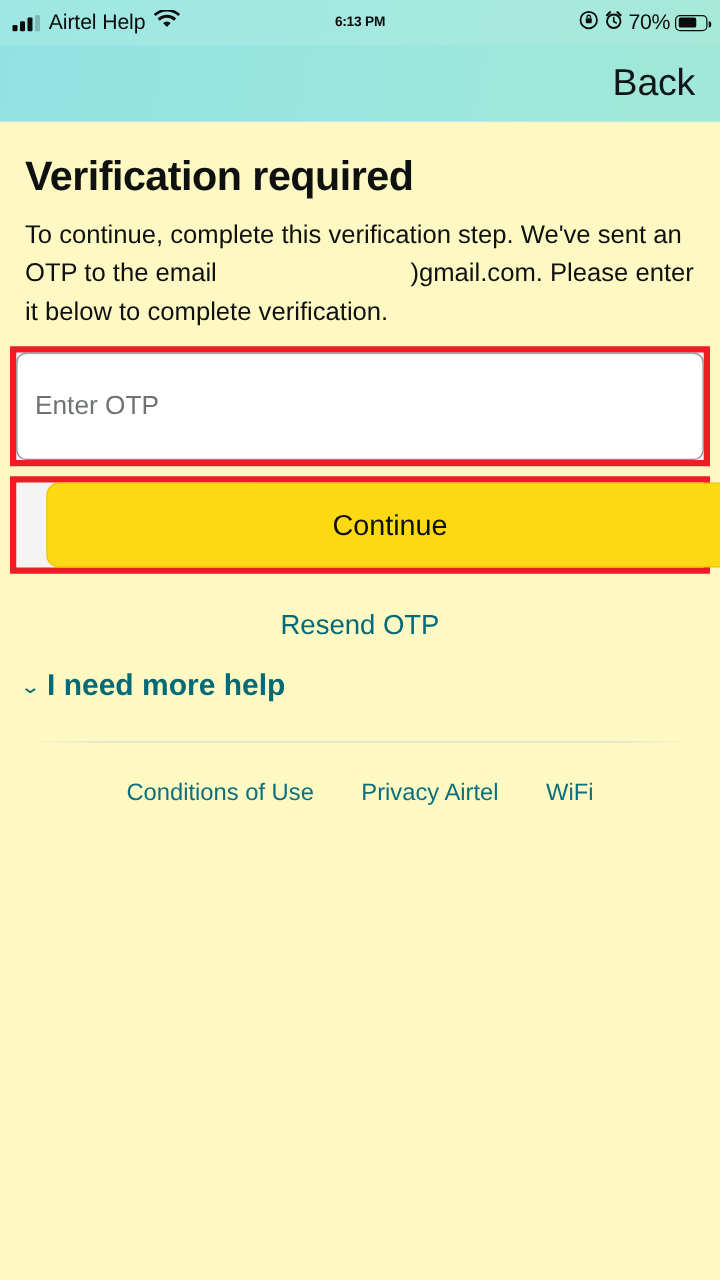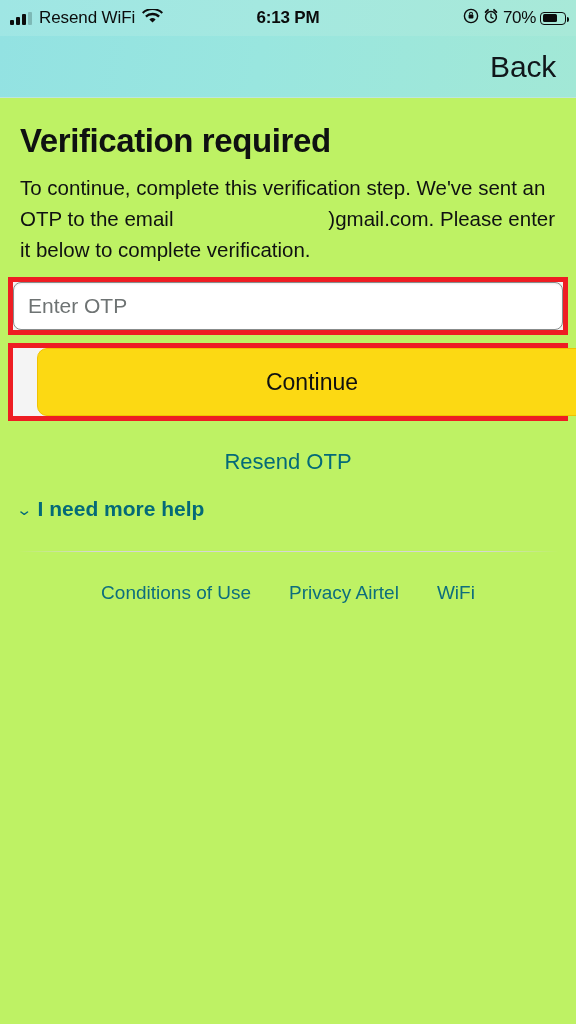--- a/index.html
+++ b/index.html
@@ -26,21 +26,21 @@
   .signal-bars i:nth-child(2){ height:8px; }
   .signal-bars i:nth-child(3){ height:11px; }
   .signal-bars i:nth-child(4){ height:13px; background:#7db9b6; }
   .carrier { font-size:17px; letter-spacing:-0.1px; }
   .wifi-icon { display:block; }
   .sb-center {
     position:absolute; left:0; right:0; top:0; bottom:0;
     display:flex; align-items:center; justify-content:center;
     pointer-events:none;
   }
-  .clock { font-size:17px; font-weight:bold; letter-spacing:-0.2px; }
+  .clock { font-size:11px; font-weight:bold; letter-spacing:-0.2px; }
   .sb-right {
     margin-left:auto; display:flex; align-items:center; gap:4px;
   }
   .battery-pct { font-size:17px; letter-spacing:-0.3px; }
   .battery {
     width:26px; height:13px; border:1.6px solid #0b0c0c;
     border-radius:4px; position:relative; padding:1.5px;
   }
   .battery::after {
     content:""; position:absolute; right:-4px; top:4px;
@@ -53,21 +53,21 @@
     height:62px;
     background:linear-gradient(100deg,#93e2e2 0%,#99e6df 45%,#a2e8d6 100%);
     display:flex; align-items:center;
     padding:0 20px;
     border-bottom:1px solid #bfe4df;
     justify-content:flex-end;
   }
   .back-label { font-size:30px; color:#10161a; letter-spacing:-0.2px; }
 
   
-  .page { background:#bef264; height:926px; position:relative; }
+  .page { background:#fef9c3; height:926px; position:relative; }
 
   .heading {
     font-size:33px; font-weight:bold; color:#0f1111;
     padding:24px 20px 0 20px; letter-spacing:-0.4px;
   }
   .body-text {
     font-size:20.5px; color:#0f1111; line-height:1.52;
     padding:12px 20px 0 20px;
   }
   .redacted { color:transparent; }
@@ -75,21 +75,21 @@
   
   .annot {
     border:5px solid #ee1d23;
     margin:12px 8px 0 8px;
     background:#f4f4f4;
   }
   .annot.second { margin-top:8px; }
 
   .otp-input {
     display:block; width:100%;
-    height:48px;
+    height:86px;
     font-size:21px;
     font-family:"Liberation Sans", sans-serif;
     color:#0f1111;
     background:#ffffff;
     border:1px solid #888c8c;
     border-radius:8px;
     padding:0 14px;
     box-shadow:0 1px 2px rgba(15,17,17,0.08) inset;
     outline:none;
   }
@@ -114,21 +114,21 @@
   }
 
   .help-wrap {
     padding:22px 18px 0 18px;
     display:flex; align-items:center; gap:7px;
   }
   .chevron {
     color:#046a78; font-size:15px; line-height:1;
     transform:scaleX(1.35); display:inline-block;
   }
-  .help-link { color:#046a78; font-size:21px; font-weight:bold; cursor:pointer; }
+  .help-link { color:#046a78; font-size:24px; font-weight:bold; cursor:pointer; }
 
   .divider {
     height:1px; margin:30px 18px 0 18px;
     background:linear-gradient(to right, rgba(214,214,214,0) 0%, #d6d6d6 14%, #d6d6d6 86%, rgba(214,214,214,0) 100%);
   }
 
   .footer { padding-top:30px; text-align:center; }
   .footer-links { display:flex; justify-content:center; gap:38px; }
   .footer-link { color:#0d6e7d; font-size:19px; cursor:pointer; }
   .copyright { margin-top:20px; font-size:17px; color:#555c5c; }
@@ -137,21 +137,21 @@
 <body>
 
 <div class="status-bar">
   <div class="sb-left">
     <span class="signal-bars">
       <i></i>
         <i></i>
         <i></i>
         <i></i>
     </span>
-    <span class="carrier">Resend WiFi</span>
+    <span class="carrier">Airtel Help</span>
     <span class="wifi-icon">
       <svg width="21" height="15" viewBox="0 0 21 15">
         <path d="M10.5 13.6 7.4 10.4a4.5 4.5 0 0 1 6.2 0z" fill="#0b0c0c"></path>
         <path d="M10.5 6.2c-2.2 0-4.2.9-5.7 2.3L3.1 6.7A11 11 0 0 1 10.5 3.8c2.9 0 5.5 1.1 7.4 2.9l-1.7 1.8a8.1 8.1 0 0 0-5.7-2.3z" fill="#0b0c0c"></path>
         <path d="M10.5 1.1C7 1.1 3.8 2.5 1.4 4.7L0 3.2A15.3 15.3 0 0 1 10.5 -0.9C14.6-0.9 18.3.7 21 3.2l-1.4 1.5A13.8 13.8 0 0 0 10.5 1.1z" fill="#0b0c0c"></path>
       </svg>
     </span>
   </div>
 
   <div class="sb-center">

